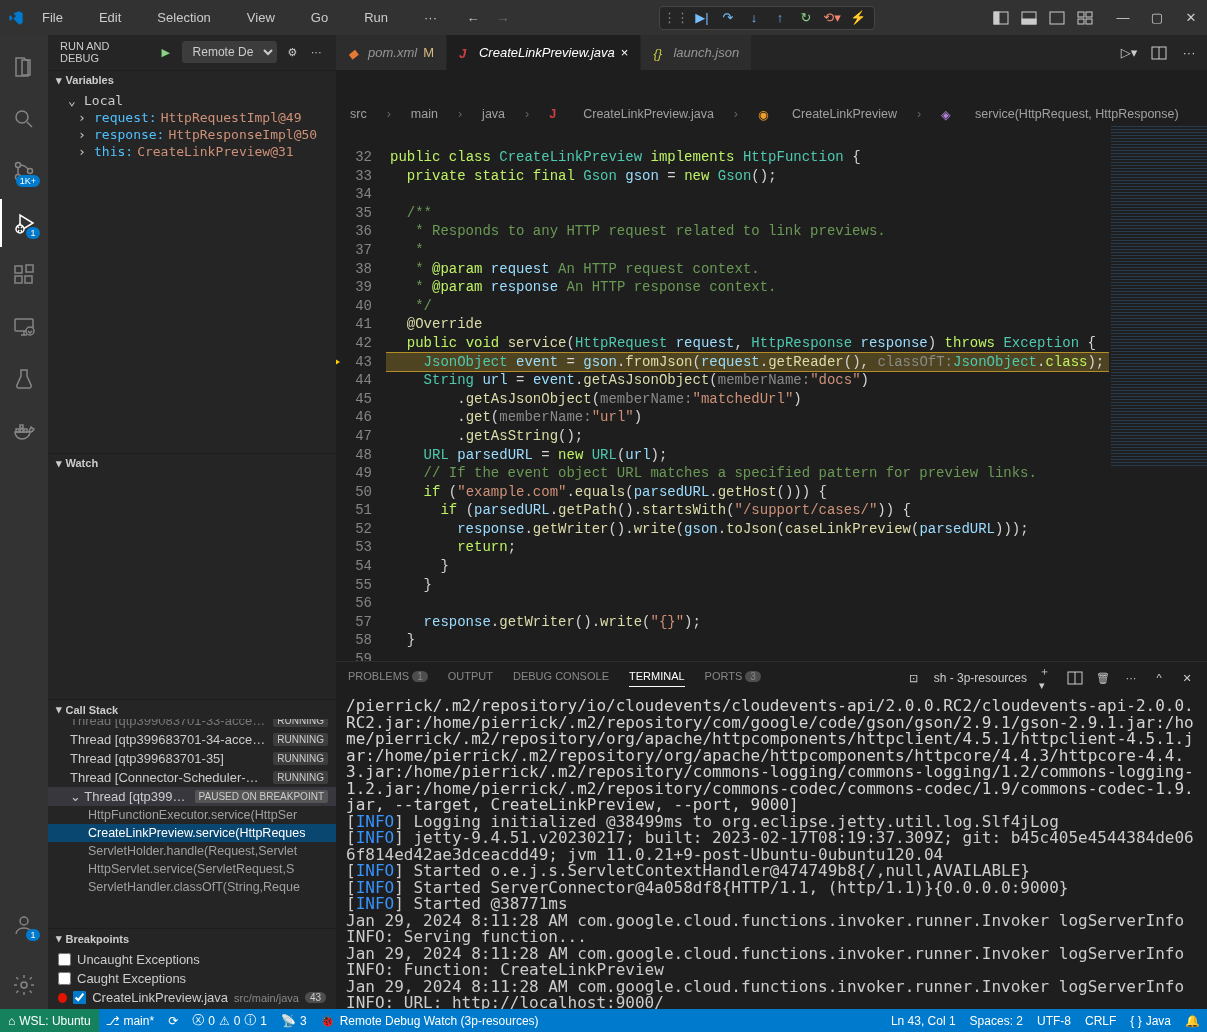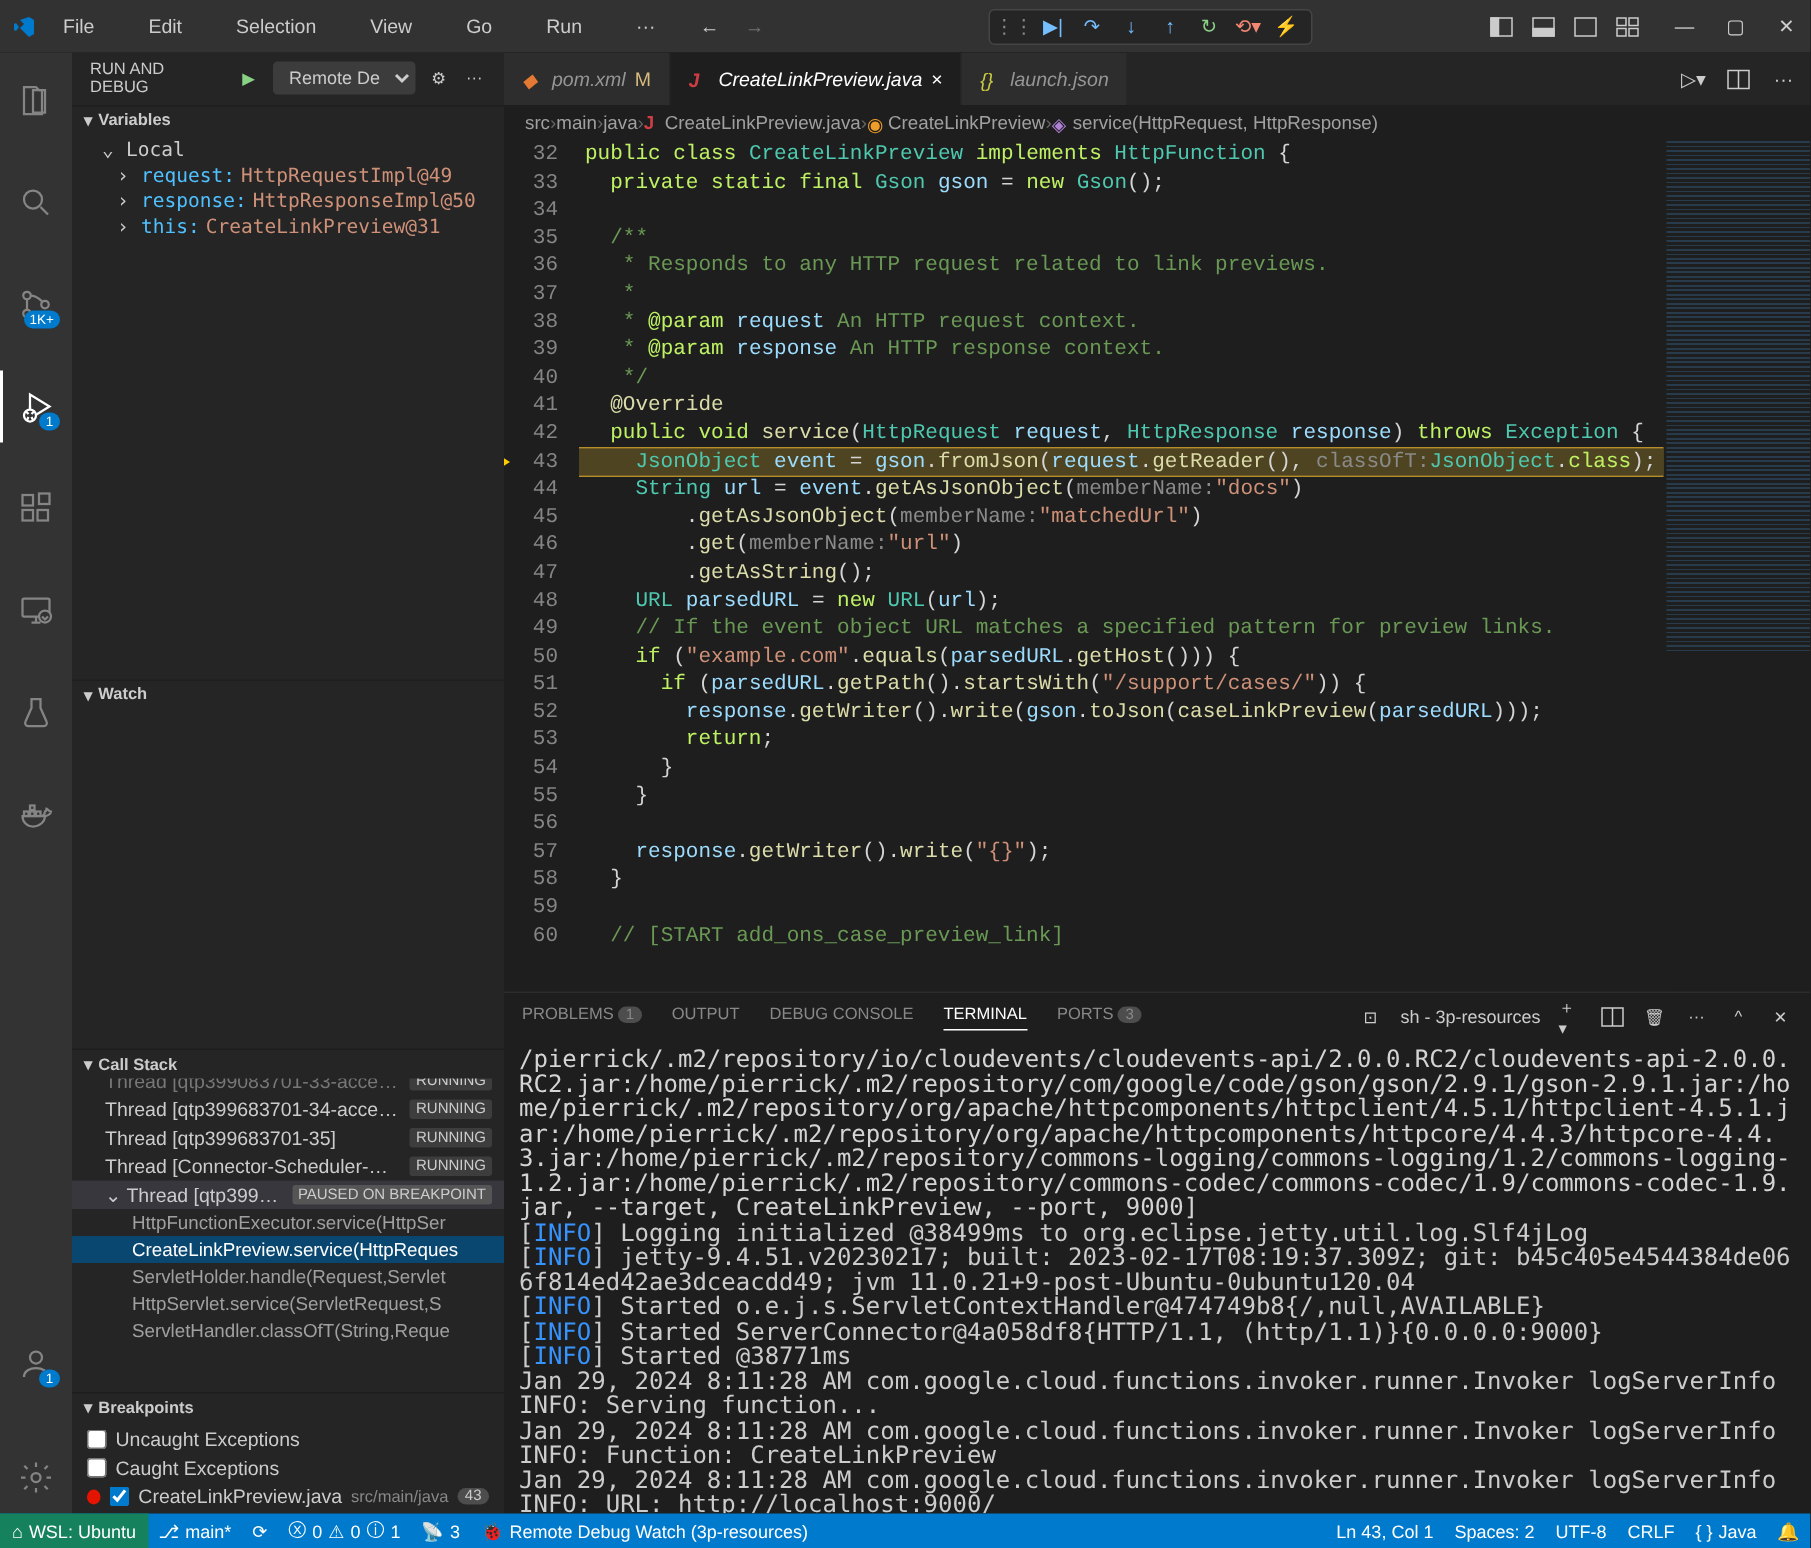--- a/index.html
+++ b/index.html
@@ -44,21 +44,21 @@
   display: flex;
   overflow: hidden;
 }
 .activitybar {
   width: 48px;
   background: #333333;
   display: flex;
   flex-direction: column;
   align-items: center;
   padding-top: 8px;
-  gap: 20px;
+  gap: 4px;
 }
 .activitybar .ab-item {
   width: 48px;
   height: 48px;
   display: flex;
   align-items: center;
   justify-content: center;
   position: relative;
 }
 .activitybar .ab-item.active { border-left: 2px solid #fff; }
@@ -183,41 +183,43 @@
   font-style: italic;
 }
 .tab.active { background: #1e1e1e; color: #fff; font-style: italic; }
 .tab .dot-m { color: #d7ba7d; font-style: normal; }
 .tab .fic { width: 14px; height: 14px; }
 .tabbar .right { margin-left: auto; display: flex; align-items: center; gap: 14px; padding-right: 10px; }
 .breadcrumb {
   height: 24px;
   display: flex;
   align-items: center;
-  gap: 0;
+  gap: 20px;
   padding: 0 14px;
   font-size: 12.5px;
   color: #a0a0a0;
   background: #1e1e1e;
+  margin-top: 32px;
 }
 .breadcrumb .chv { color: #666; }
 .breadcrumb .bic { width: 14px; height: 14px; }
 .editor-split {
   flex: 1;
   display: flex;
   overflow: hidden;
 }
 .editor-body {
   flex: 1;
   display: flex;
   font-family: Consolas, "Courier New", monospace;
   font-size: 14px;
   line-height: 18.6px;
   overflow: hidden;
   position: relative;
+  margin-top: 22px;
 }
 .gutter {
   width: 50px;
   text-align: right;
   padding-right: 14px;
   color: #858585;
   user-select: none;
   position: relative;
 }
 .gutter .ln { height: 18.6px; position: relative; }

